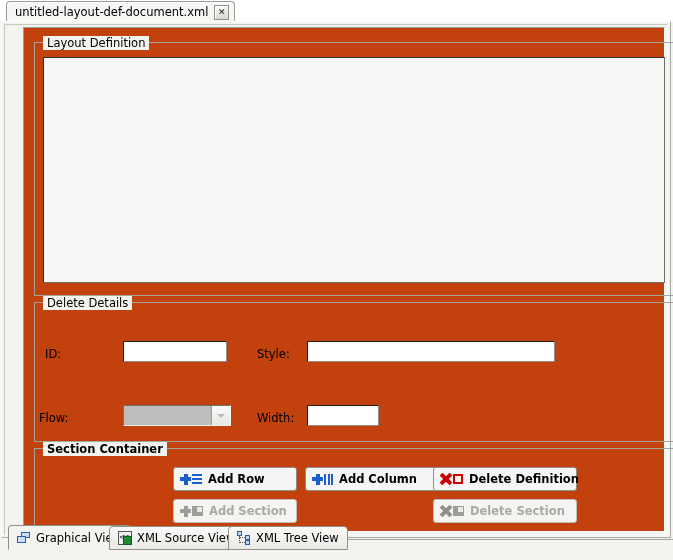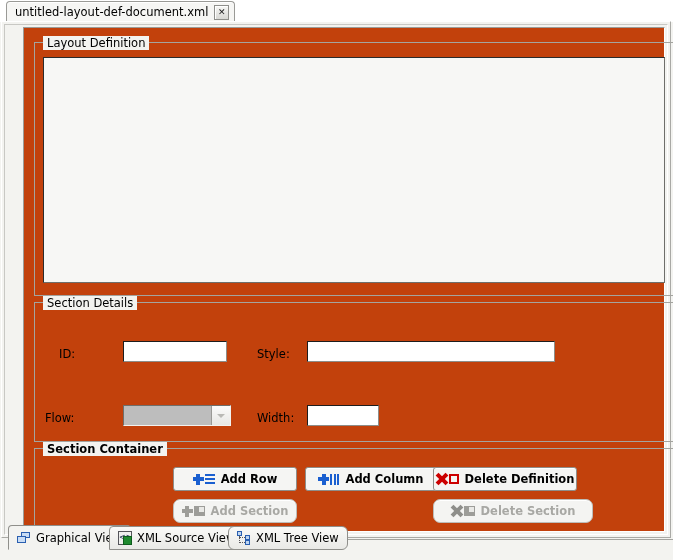--- a/index.html
+++ b/index.html
@@ -151,29 +151,29 @@
     left: 8px; top: 418px;
     width: 638px; height: 90px; font-weight: bold;
   }
   .btn {
     position: absolute;
     box-sizing: border-box;
     height: 24px;
     background: #f5f5f3;
     border: 1px solid #8e8e8a;
     border-radius: 3px;
-    display: flex; align-items: center; justify-content: center;
+    display: flex; align-items: center; justify-content: flex-start;
     gap: 6px;
     font-size: 11.5px;
     color: #000000;
     box-shadow: inset 0 1px 0 #ffffff;
     white-space: nowrap;
     padding: 8px 6px;
   }
-  .btn.disabled { color: #a8a8a4; background: #f4f4f2; border-color: #bdbdb9; border-radius: 7px; }
+  .btn.disabled { color: #a8a8a4; background: #f4f4f2; border-color: #bdbdb9; }
   .btn-icons { display: flex; align-items: center; gap: 1px; }
 
   
   .plus { position: relative; width: 11px; height: 11px; }
   .plus::before, .plus::after {
     content: ""; position: absolute; background: #1a5fd0;
   }
   .plus::before { left: 0; top: 3.5px; width: 11px; height: 4px; }
   .plus::after  { top: 0; left: 3.5px; width: 4px; height: 11px; }
   .plus.gray::before, .plus.gray::after { background: #9d9d99; }
@@ -274,29 +274,29 @@
     <div class="frame-b">
       <div class="frame-c">
         <div class="inner">
 
           <div class="group" id="layout-def-group">
             <span class="group-title">Layout Definition</span>
             <div class="canvas"></div>
           </div>
 
           <div class="group" id="section-details-group">
-            <span class="group-title">Section Details</span>
-
-            <span class="flabel" style="left:24px; top:44px;text-align:right;">ID:</span>
+            <span class="group-title">Delete Details</span>
+
+            <span class="flabel" style="left:10px; top:44px;text-align:right;">ID:</span>
             <input class="tinput" type="text" style="left: 88px; top: 38px; width: 104px; height: 21px; padding: 0px 4px;" value="">
 
             <span class="flabel" style="left:222px; top:44px;">Style:</span>
             <input class="tinput" type="text" style="left: 272px; top: 38px; width: 248px; height: 21px; padding: 0px 4px;" value="">
 
-            <span class="flabel" style="left:10px; top:108px;">Flow:</span>
+            <span class="flabel" style="left:4px; top:108px;">Flow:</span>
             <div class="combo" style="left:88px; top:102px; width:108px; height:21px;">
               <span class="combo-field"></span>
               <span class="combo-btn">
                 <span class="chev"></span>
               </span>
             </div>
 
             <span class="flabel" style="left:222px; top:108px;text-align:right;">Width:</span>
             <input class="tinput" type="text" style="left: 272px; top: 102px; width: 72px; height: 21px; padding: 0px 4px;" value="">
           </div>
@@ -337,21 +337,21 @@
             </div>
 
             <div class="btn disabled" style="left:138px; top:50px; width:124px;">
               <span class="btn-icons">
                 <span class="plus gray"></span>
                 <span class="sectsq"></span>
               </span>
               <span>Add Section</span>
             </div>
 
-            <div class="btn disabled" style="left:398px; top:50px; width:160px;">
+            <div class="btn disabled" style="left:398px; top:50px; width:144px;">
               <span class="btn-icons">
                 <span class="xmark gray"></span>
                 <span class="sectsq"></span>
               </span>
               <span>Delete Section</span>
             </div>
           </div>
 
         </div>
       </div>
@@ -365,21 +365,21 @@
           <u></u>
         </span>
       <span>Graphical View</span>
     </div>
 
     <div class="vtab" style="left:109px;">
       <span class="ico-source">&lt;&gt;</span>
       <span>XML Source View</span>
     </div>
 
-    <div class="vtab" style="left:228px;border-radius:6px;">
+    <div class="vtab" style="left:228px;">
       <span class="ico-tree">
         <b class="n1"></b>
           <s></s>
           <s class="h1"></s>
           <s class="h2"></s>
           <b class="n2"></b>
           <b class="n3"></b>
       </span>
       <span>XML Tree View</span>
     </div>

